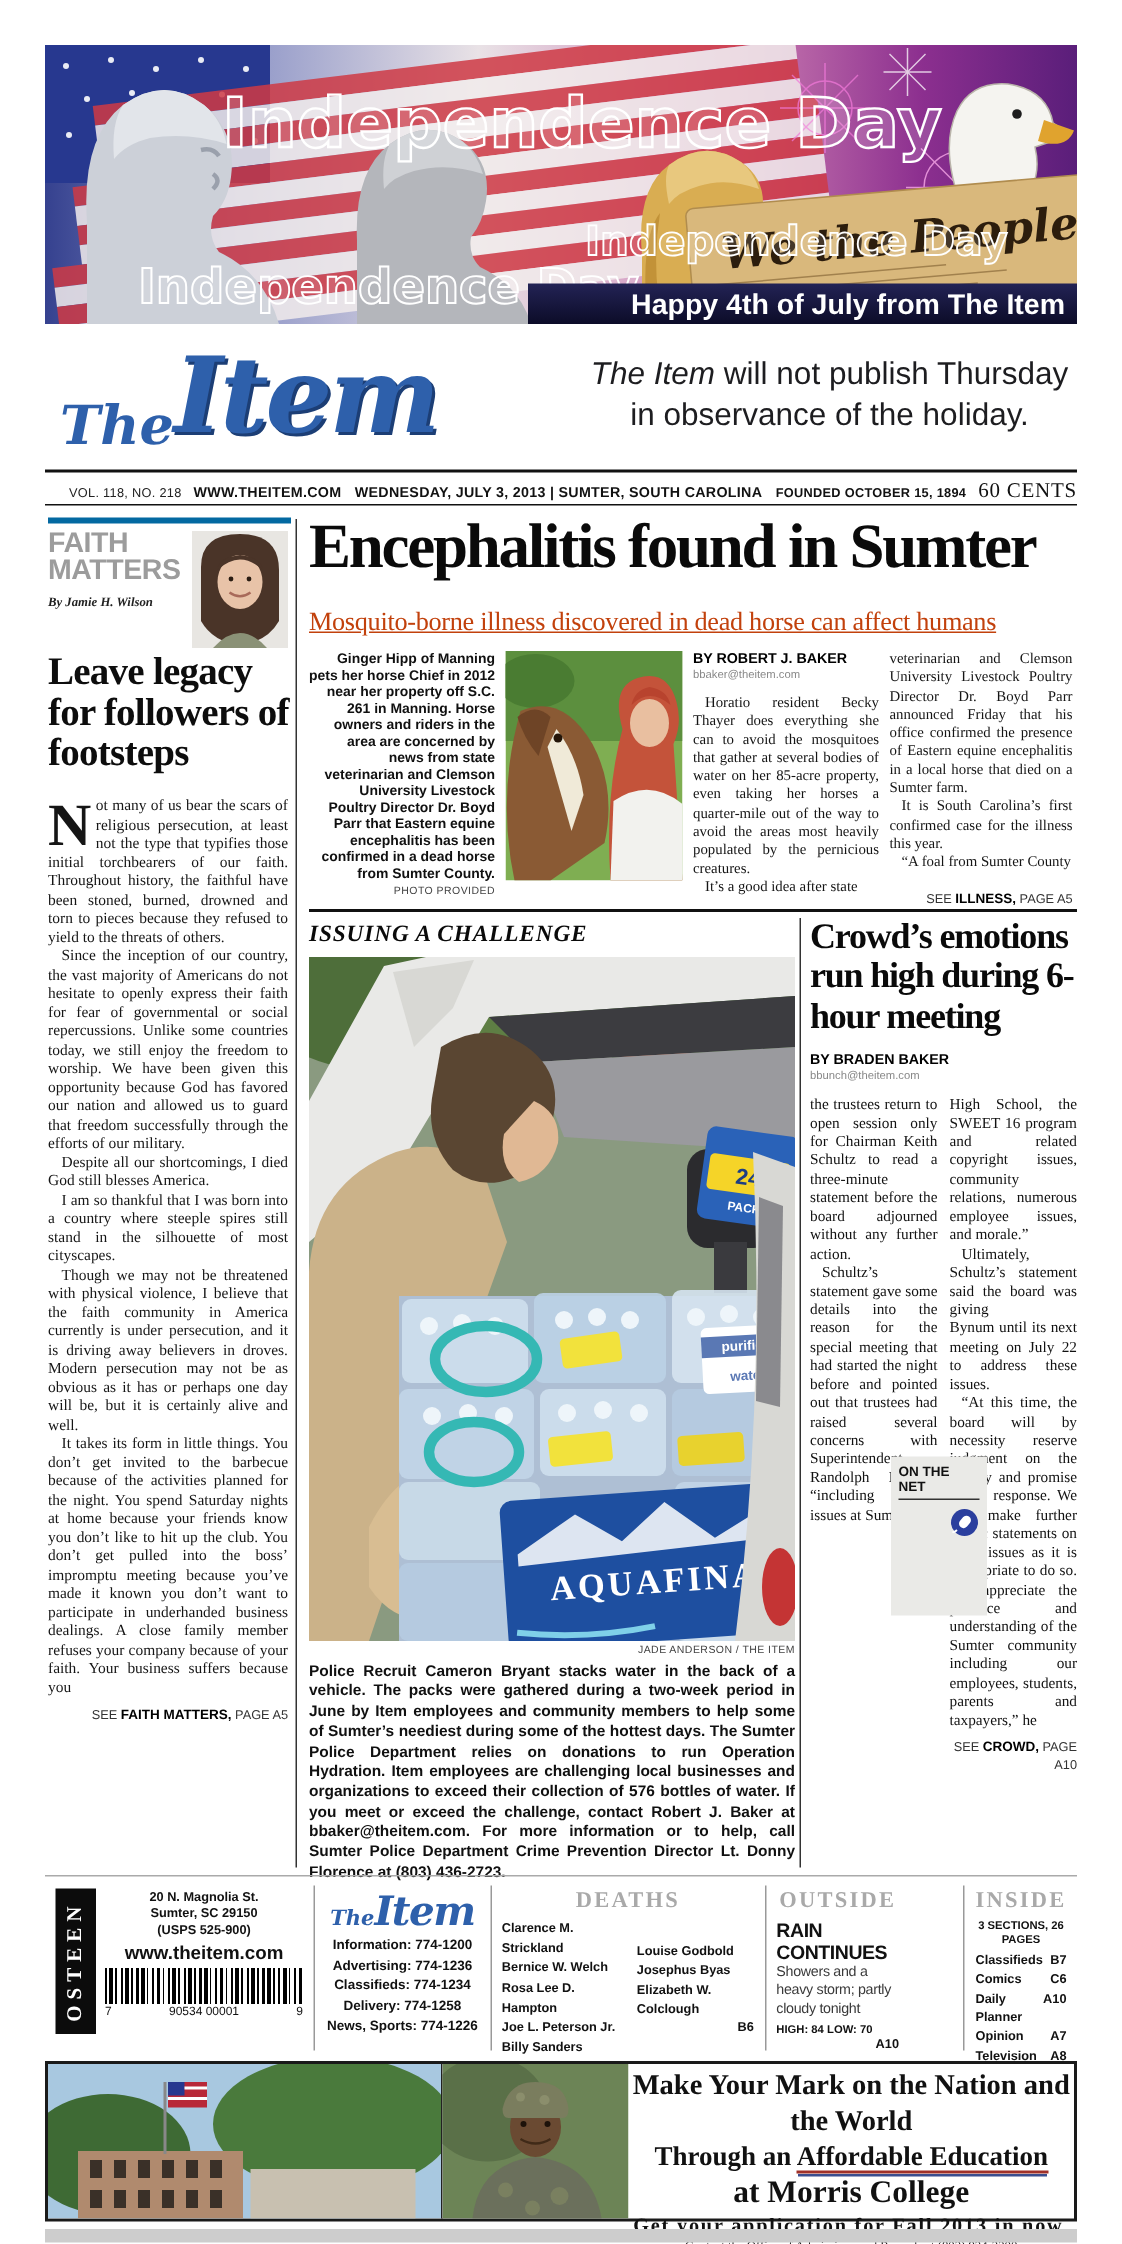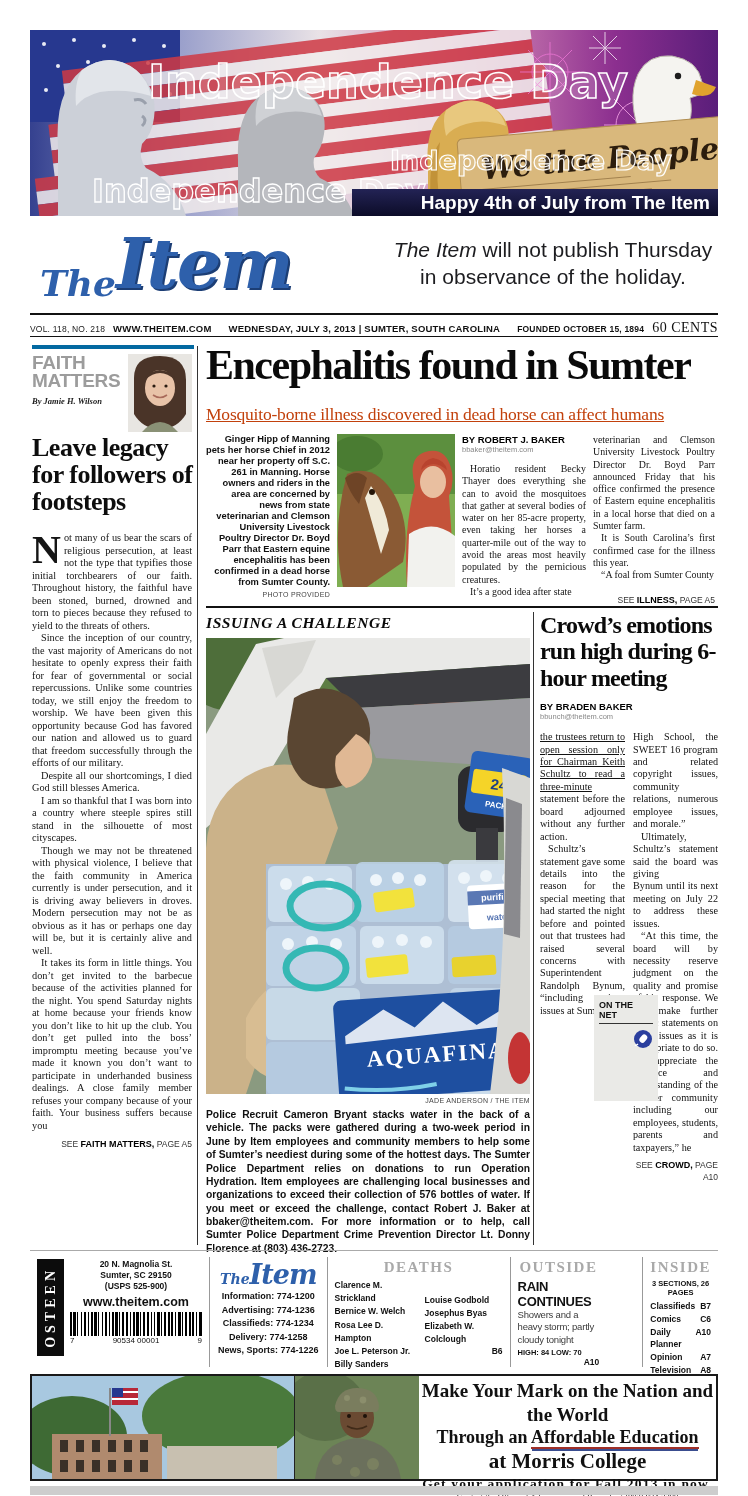--- a/index.html
+++ b/index.html
@@ -4,21 +4,21 @@
 <style>
   html,body{margin:0;padding:0;background:#fff;}
   .page{position:relative;width:748px;height:1496px;background:#fff;overflow:hidden;
         font-family:"Liberation Serif",serif;color:#111;}
   .abs{position:absolute;}
   
   .logo-script{font-family:"DejaVu Serif",serif;font-style:italic;font-weight:bold;color:#2e60ab;}
   .notice{font-family:"Liberation Sans",sans-serif;font-size:21px;line-height:1.3;color:#1d1d20;text-align:center;}
   
   .dateline{display:flex;justify-content:space-between;align-items:baseline;}
-  .dl-small{font:400 8.5px "Liberation Sans",sans-serif;color:#222;letter-spacing:.2px;}
+  .dl-small{font:400 8.5px "Liberation Sans",sans-serif;color:#222;letter-spacing:.2px;margin-left:16px;}
   .dl-bold{font:700 9.5px "Liberation Sans",sans-serif;color:#111;letter-spacing:.2px;}
   .dl-price{font:400 14px "Liberation Serif",serif;letter-spacing:.5px;}
   
   .kicker{font:700 19px/0.95 "Liberation Sans",sans-serif;color:#9c9c9c;letter-spacing:-.3px;}
   .kicker-by{font:700 italic 8.5px "Liberation Serif",serif;font-style:italic;color:#222;margin-top:6px;}
   .col-head{font:700 26px/1.04 "Liberation Serif",serif;letter-spacing:-.5px;color:#0d0d0d;}
   .bodytext{font-size:10.3px;line-height:1.215;text-align:justify;color:#151515;}
   .bodytext p{margin:0;text-indent:9px;}
   .bodytext p.first{text-indent:0;}
   .dropcap{float:left;font:700 40px/0.82 "Liberation Serif",serif;padding:2px 3px 0 0;}
@@ -36,23 +36,23 @@
   .story p{margin:0;text-indent:8px;}
   
   .chal-kicker{font:700 italic 15.5px "Liberation Serif",serif;font-style:italic;letter-spacing:.6px;color:#0a0a0a;}
   .chal-caption{font:700 10.3px/1.3 "Liberation Sans",sans-serif;text-align:justify;color:#101010;}
   
   .crowd-head{font:700 24px/1.1 "Liberation Serif",serif;letter-spacing:-.8px;color:#0a0a0a;}
   .crowd-cols{display:flex;gap:8px;}
   .crowd-col{width:85px;font-size:10.2px;line-height:1.22;text-align:justify;}
   .crowd-col p{margin:0;text-indent:8px;}
   .crowd-col p.nofirst{text-indent:0;}
-  .nr{margin-right:33px;text-decoration:underline;}
+  .nr{margin-right:33px;}
   .nl{margin-left:27px;}
-  .netbox{position:absolute;left:54px;top:264px;width:64px;height:106px;background:#eaeae7;padding:5px;box-sizing:border-box;}
+  .netbox{position:absolute;left:54px;top:240px;width:64px;height:106px;background:#eaeae7;padding:5px;box-sizing:border-box;}
   .netbox h5{margin:0 0 3px;font:700 9px "Liberation Sans",sans-serif;border-bottom:1px solid #333;padding-bottom:3px;}
   .netbox .nb-txt{font:700 italic 7.8px/1.35 "Liberation Sans",sans-serif;font-style:italic;}
   
   .infobar{display:flex;align-items:stretch;}
   .ib-sec{padding:2px 7px;}
   .ib-div{border-left:1px solid #999;}
   .ib-title{font:700 15px "Liberation Serif",serif;color:#a9a9a9;letter-spacing:1.5px;text-align:center;margin:0 0 3px;}
   .addr{font:700 8.5px/1.3 "Liberation Sans",sans-serif;text-align:center;}
   .site{font:700 12.5px "Liberation Sans",sans-serif;text-align:center;margin:3px 0;}
   .phones{font:700 9px/1.5 "Liberation Sans",sans-serif;text-align:center;}

